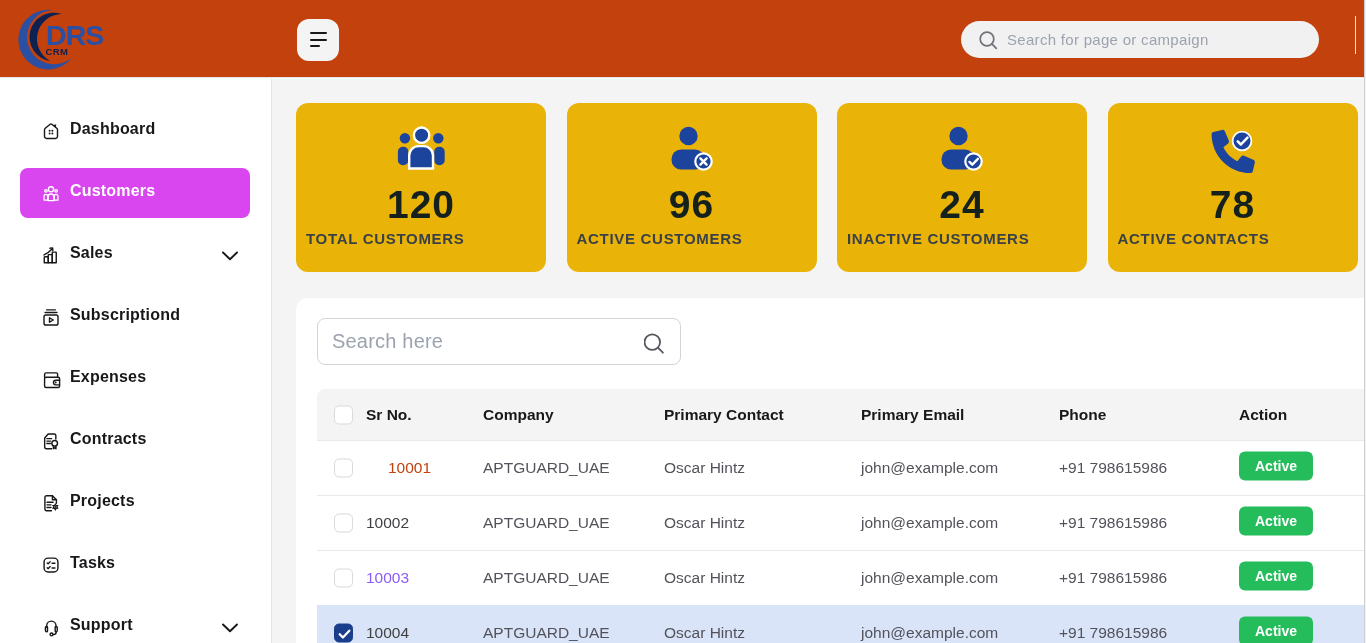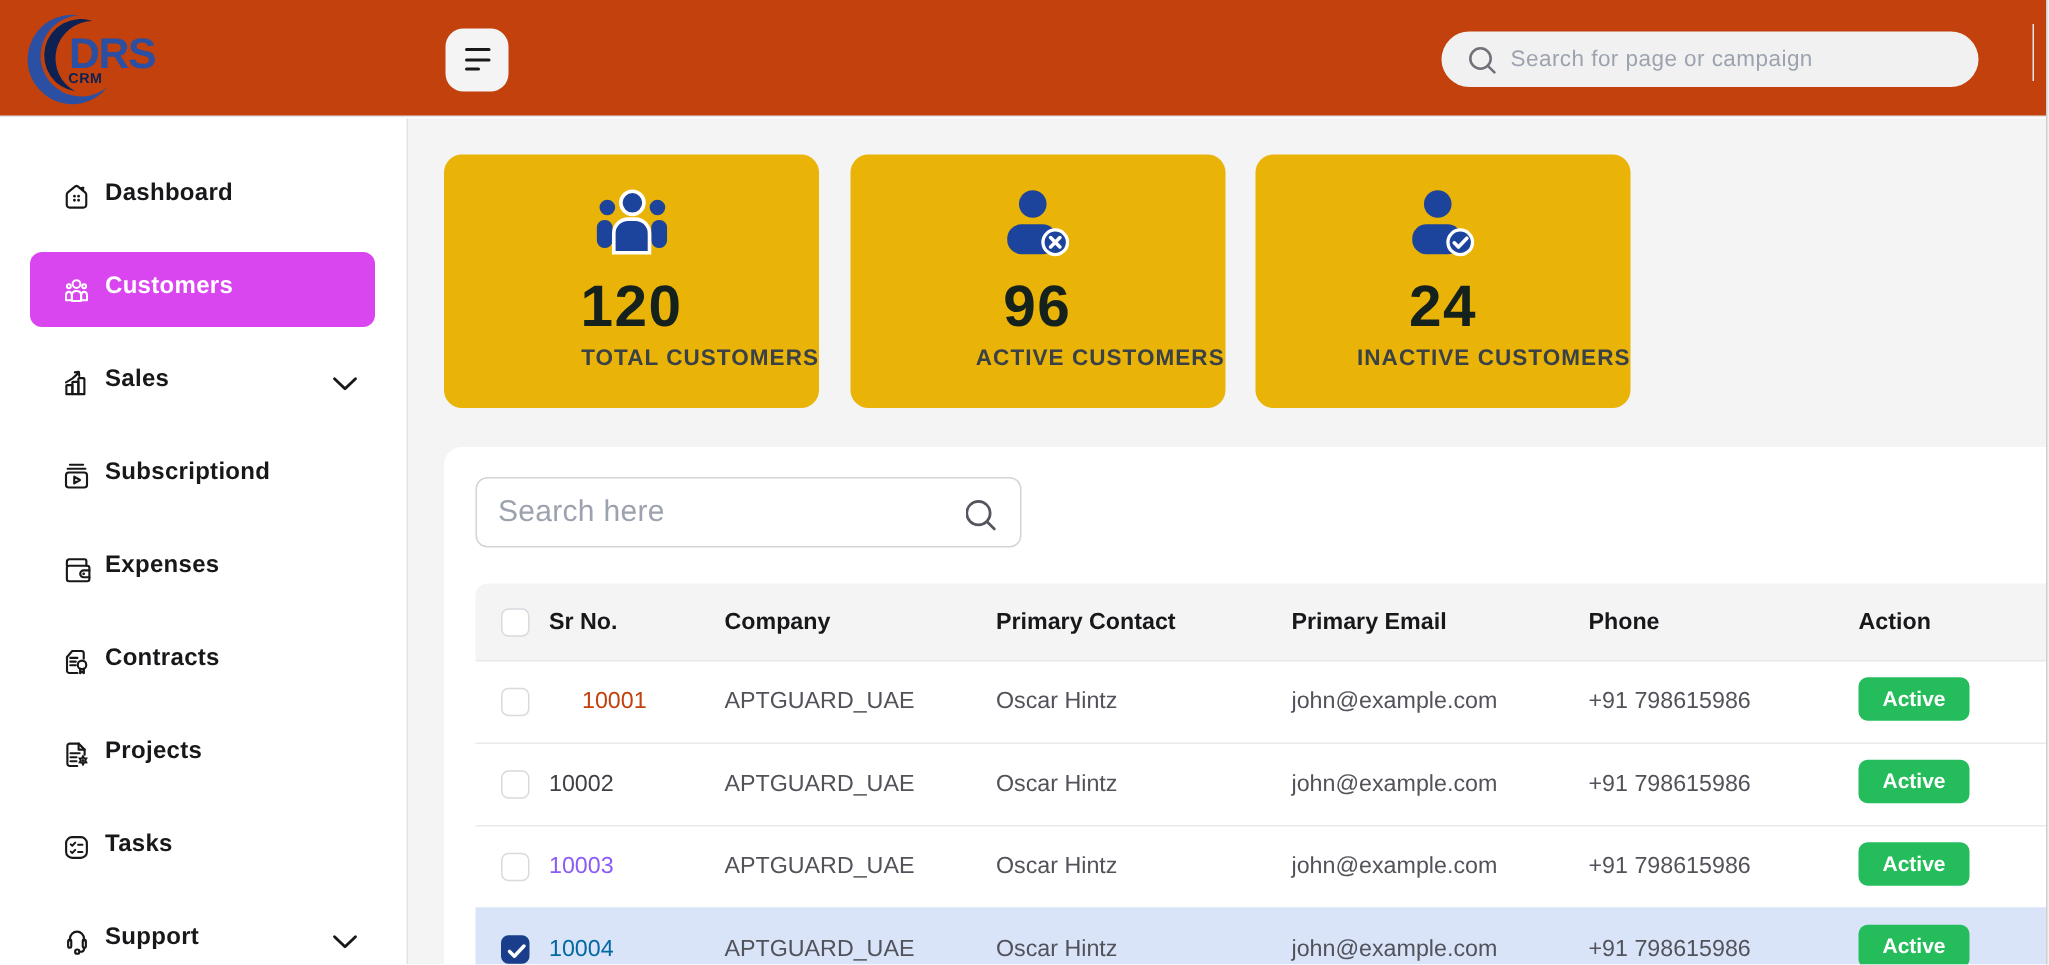--- a/index.html
+++ b/index.html
@@ -24,21 +24,21 @@
 .nitem { position:absolute; left:20px; width:230px; height:50px; border-radius:8px; color:#18181b; }
 .nitem .ic { position:absolute; left:21px; top:15px; width:20px; height:20px; }
 .nitem .lbl { position:absolute; left:50px; top:14px; font-size:16px; font-weight:600; letter-spacing:0.2px; }
 .nitem .chev { position:absolute; right:11px; top:18px; }
 .nitem.active { background:#d946ef; color:#fff; }
 
 
 .card { position:absolute; top:24px; width:250px; height:169px; background:#eab308; border-radius:12px; }
 .card .cic { position:absolute; top:23px; left:0; width:250px; height:48px; text-align:center; }
 .card .num { position:absolute; top:80px; left:0; width:250px; text-align:center; font-size:39px; font-weight:bold; color:#14211c; letter-spacing:1px; }
-.card .clbl { position:absolute; top:127px; left:0; width:250px; text-align:right; font-size:15px; font-weight:bold; color:#394147; letter-spacing:0.7px; }
+.card .clbl { position:absolute; top:127px; left:10px; width:250px; text-align:left; font-size:15px; font-weight:bold; color:#394147; letter-spacing:0.7px; }
 
 
 .tcard { position:absolute; left:24px; top:219px; width:1180px; height:400px; background:#fff; border-radius:12px; }
 .sbox { position:absolute; left:21px; top:20px; width:364px; height:47px; border:1px solid #d4d4d8; border-radius:8px; }
 .sbox .ph { position:absolute; left:14px; top:11px; font-size:20px; letter-spacing:0.2px; color:#9ca3af; }
 .sbox svg { position:absolute; right:12px; top:11px; }
 
 .tbl { position:absolute; left:21px; top:91px; width:1159px; }
 .trow { position:relative; height:55px; }
 .thead { height:51px; background:#f4f4f5; border-radius:8px 8px 0 0; font-weight:bold; color:#18181b; font-size:15.5px; }
@@ -197,20 +197,29 @@
   <div class="card" style="left:565px;">
     <div class="cic"><svg width="42" height="48" viewBox="0 0 42 48">
       <circle cx="17.5" cy="10" r="9.2" fill="#1c449c"></circle>
       <rect x="0.5" y="23.5" width="33" height="20" rx="9.5" fill="#1c449c"></rect>
       <circle cx="32.5" cy="35.5" r="8.2" fill="#1c449c" stroke="#fff" stroke-width="2.2"></circle>
       <path d="M28.5 35.9 l2.8 2.8 5.6-5.9" stroke="#fff" stroke-width="2.4" fill="none" stroke-linecap="round" stroke-linejoin="round"></path>
     </svg></div>
     <div class="num">24</div>
     <div class="clbl">INACTIVE CUSTOMERS</div>
   </div>
+  <div class="card" style="left:835.5px;">
+    <div class="cic"><svg width="48" height="48" viewBox="0 0 48 48">
+      <path d="M44.3 33.8 l-9.3-4 c-1-.4-2.1-.1-2.8.7l-3.9 4.7 c-6.1-2.9-11-7.8-13.9-13.9 l4.7-3.9 c.8-.7 1.1-1.8.7-2.8 l-4-9.3 c-.5-1.1-1.6-1.7-2.8-1.4 l-8.6 2 c-1.1.3-1.8 1.2-1.8 2.3 0 21.5 17.4 38.9 38.9 38.9 1.1 0 2.1-.8 2.3-1.8 l2-8.6 c.3-1.2-.4-2.4-1.4-2.9z" fill="#1c449c"></path>
+      <circle cx="33" cy="15" r="9.4" fill="#1c449c" stroke="#fff" stroke-width="1.8"></circle>
+      <path d="M28.7 15.3 l3.2 3.2 6.6 -6.9" stroke="#fff" stroke-width="2.5" fill="none" stroke-linecap="round" stroke-linejoin="round"></path>
+    </svg></div>
+    <div class="num">78</div>
+    <div class="clbl">ACTIVE CONTACTS</div>
+  </div>
 
   <div class="tcard">
     <div class="sbox">
       <div class="ph">Search here</div>
       <svg width="24" height="24" viewBox="0 0 24 24">
         <circle cx="8.3" cy="12.1" r="7.8" fill="none" stroke="#55555e" stroke-width="1.8"></circle>
         <line x1="13.9" y1="17.7" x2="18.9" y2="22.7" stroke="#55555e" stroke-width="1.8" stroke-linecap="round"></line>
       </svg>
     </div>
     <div class="tbl">
@@ -257,21 +266,21 @@
         <div class="cell c4">john@example.com</div>
         <div class="cell c5">+91 798615986</div>
         <div class="cell c6"><span class="badge">Active</span></div>
       </div>
       <div class="trow sel">
         <div class="cell c0">
             <div class="cb on"><svg width="19" height="19" viewBox="0 0 19 19">
                 <path d="M4.7 9.8 l3.2 3.2 6.4-6.8" fill="none" stroke="#fff" stroke-width="2.3" stroke-linecap="round" stroke-linejoin="round"></path>
               </svg></div>
           </div>
-        <div class="cell c1" style="color:#0369a1;">10004</div>
+        <div class="cell c1" style="color:#404040;">10004</div>
         <div class="cell c2">APTGUARD_UAE</div>
         <div class="cell c3">Oscar Hintz</div>
         <div class="cell c4">john@example.com</div>
         <div class="cell c5">+91 798615986</div>
         <div class="cell c6"><span class="badge">Active</span></div>
       </div>
     </div>
   </div>
 </div>
 <div class="redge"></div>

